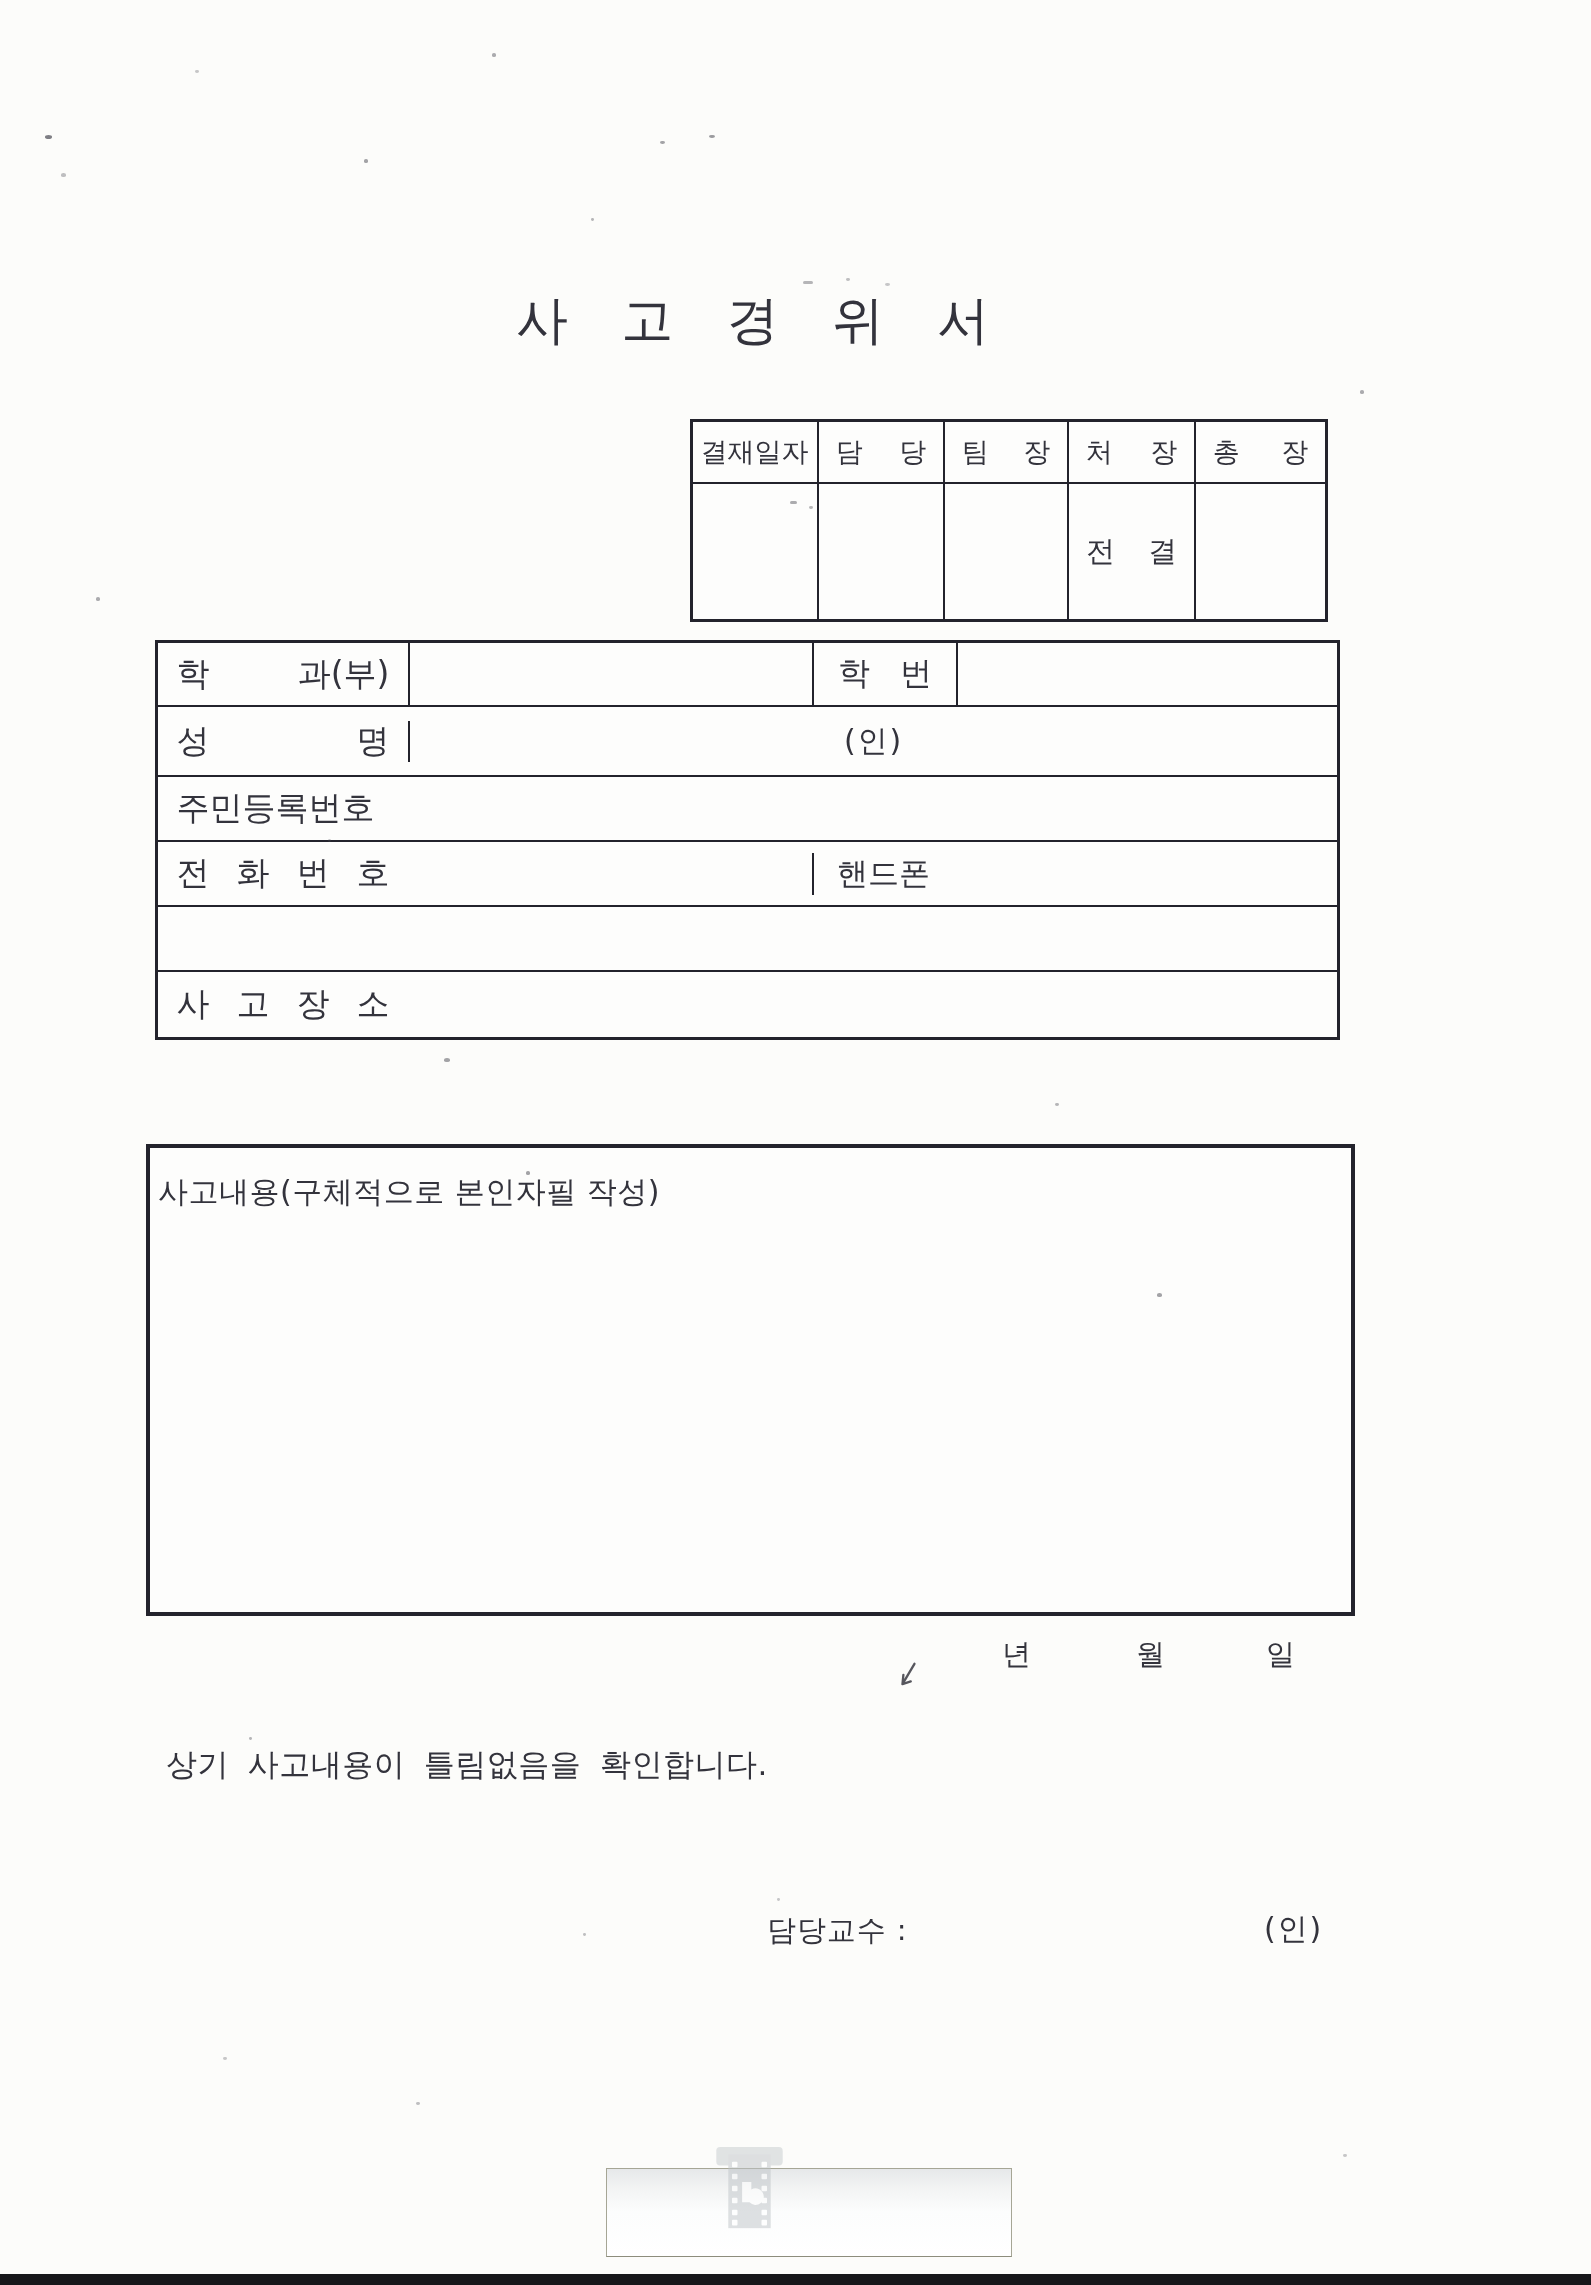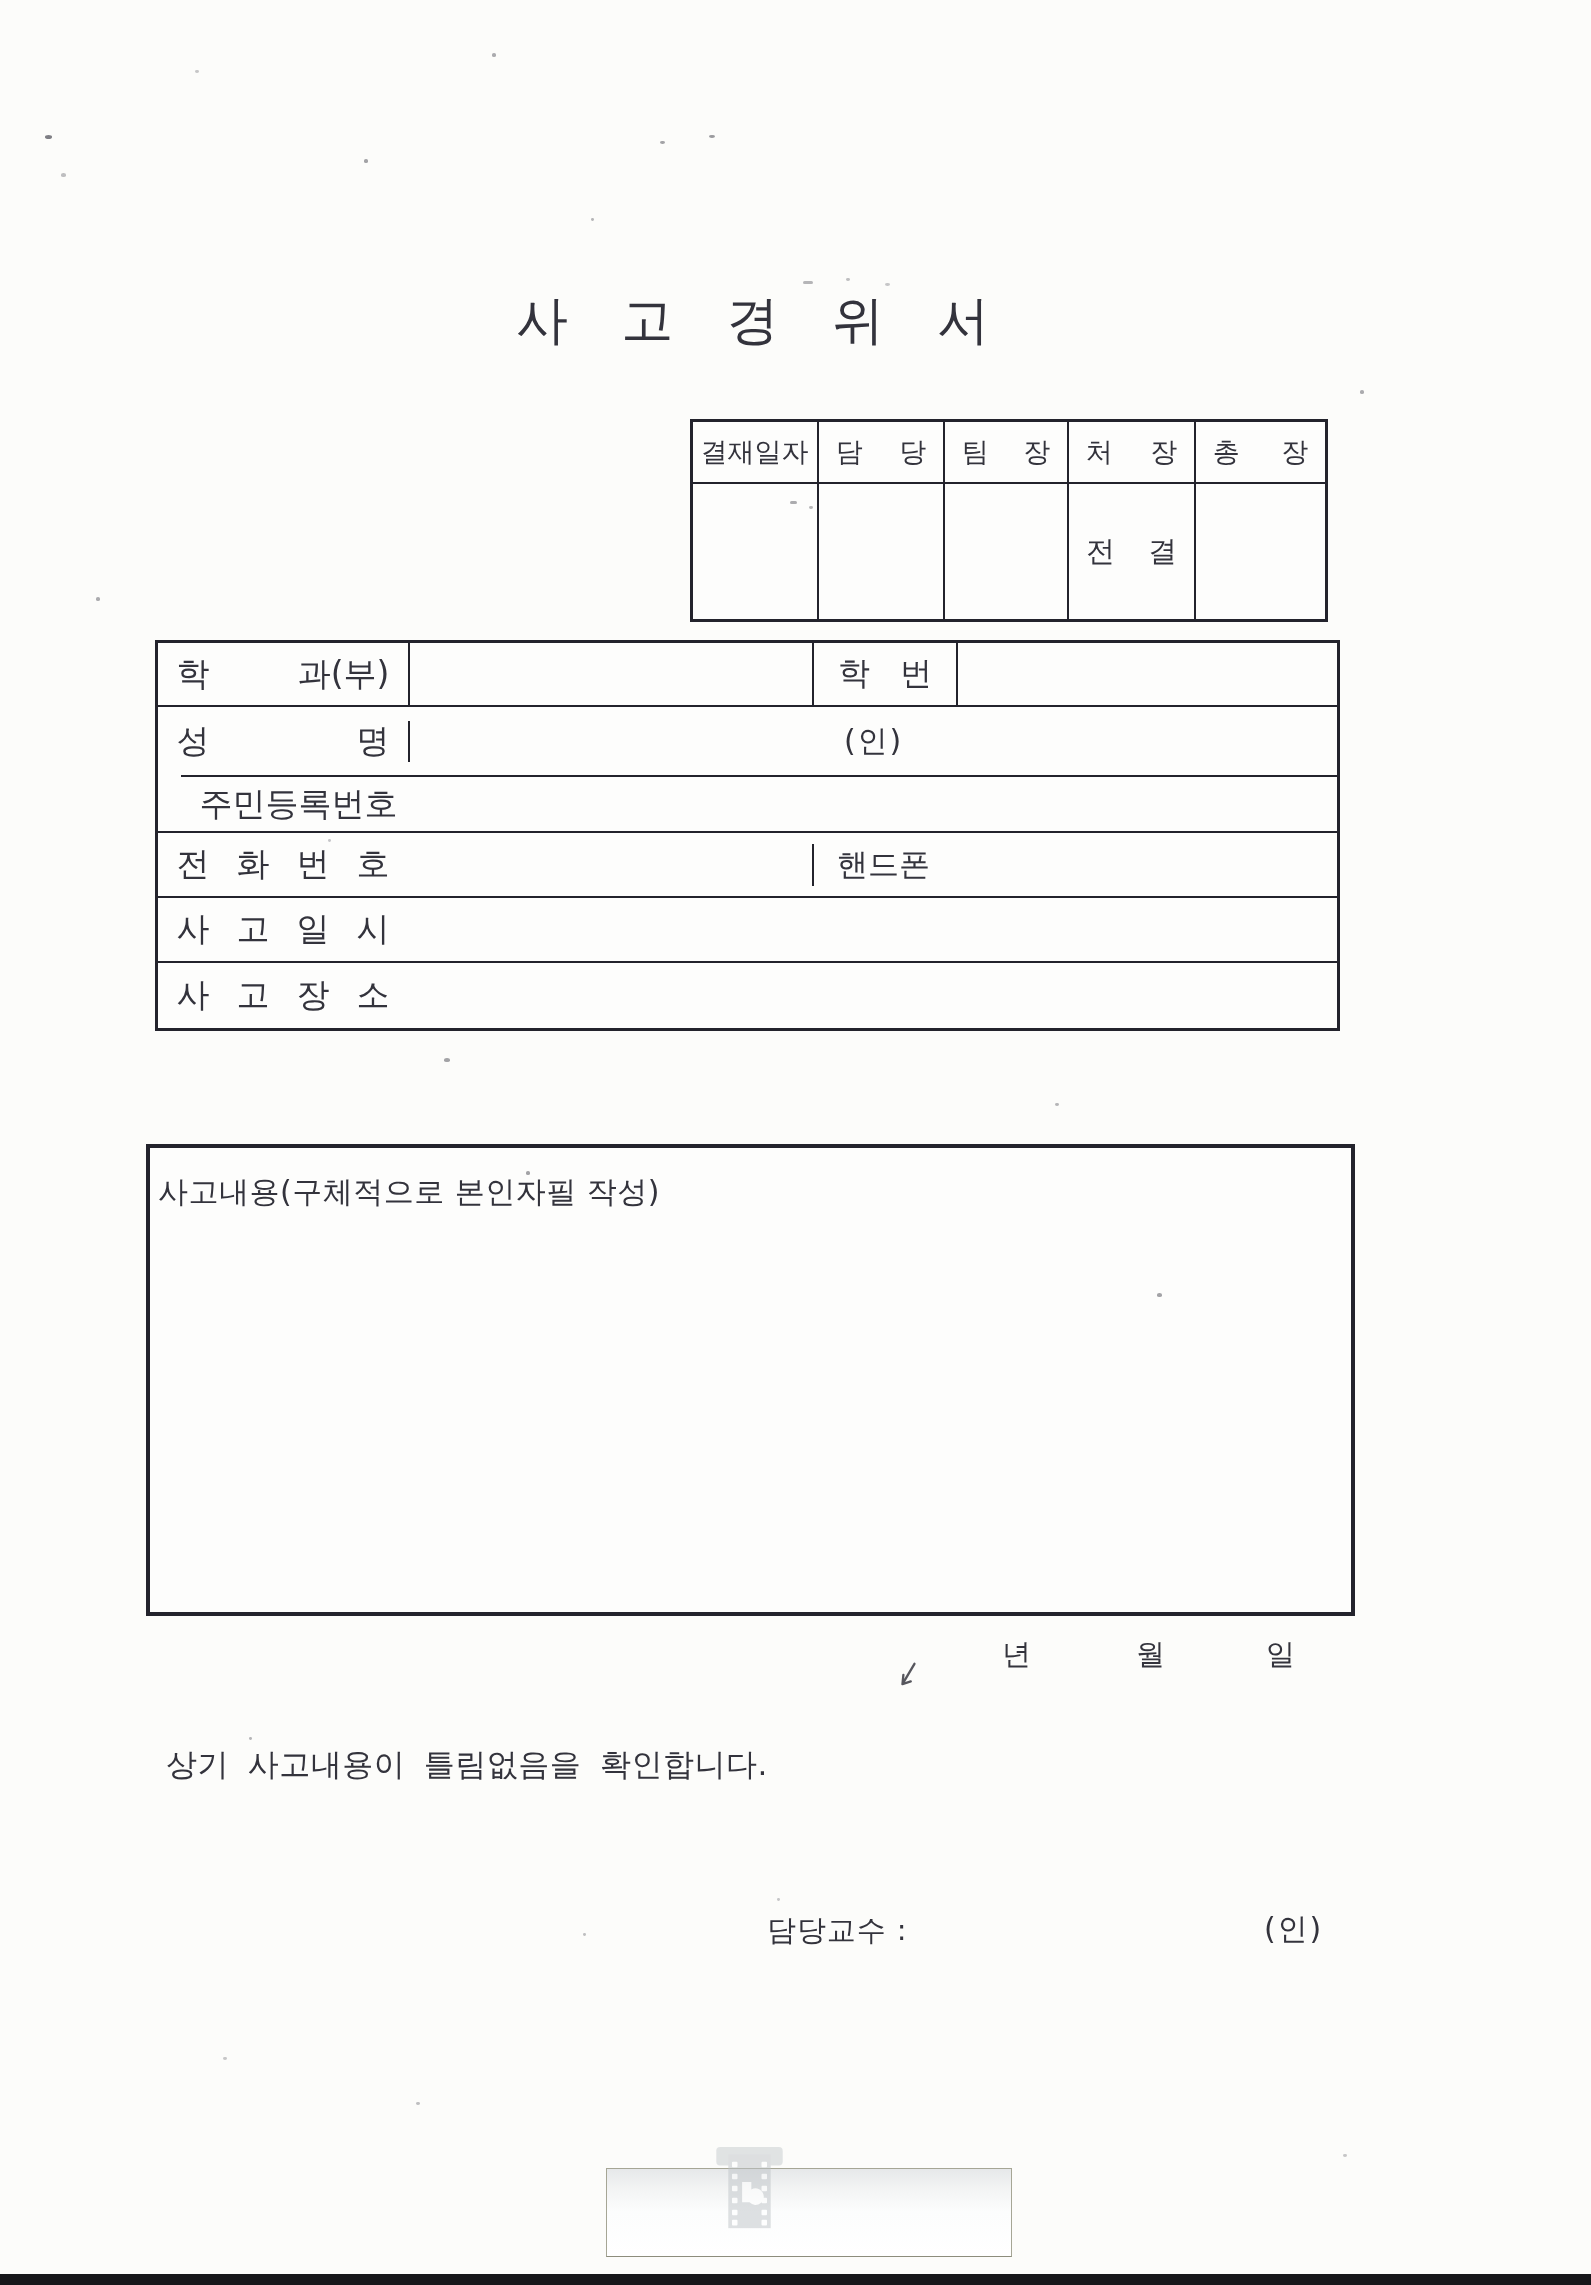--- a/index.html
+++ b/index.html
@@ -53,21 +53,21 @@
   
   .info {
     position: absolute;
     left: 155px; top: 640px;
     width: 1185px;
     border: 3.7px solid var(--line);
     background: #fdfdfc;
   }
   .row { display: flex; }
   .row + .row { border-top: 2.8px solid var(--line); align-items: center; }
-  .r1 { height: 62px; } .r2 { height: 70px; } .r3 { height: 56px; margin-left: 23px; }
+  .r1 { height: 62px; } .r2 { height: 70px; } .r3 { height: 65px; }
   .r4 { height: 70px; } .r5 { height: 65px; } .r6 { height: 65px; } .r7 { height: 67px; }
   .cell { flex: none; display: flex; align-items: center; }
   .cell + .cell { border-left: 2.8px solid var(--line); }
   .cell.label { width: 250px; }
   .cell.sub { width: 144px; }
   .r5 .cell.sub { width: 141px; }
   .cell.v1 { width: 404px; }
   .cell.grow { flex: 1; }
   .jl { display:block; width:100%; font-size: 33px; color: var(--ink); text-align: justify; text-align-last: justify; padding: 0 18.6px; white-space: nowrap; }
   .jl.tight { font-size: 32px; padding: 0 24px; }
@@ -206,23 +206,20 @@
       <div class="cell label">
           <span class="jl">전 화 번 호</span>
         </div>
       <div class="cell v1"></div>
       <div class="cell sub">
           <span class="ctr">핸드폰</span>
         </div>
       <div class="cell grow"></div>
     </div>
     <div class="row r6">
-      <div class="cell label">
-          <span class="jl">사 고 일 시</span>
-        </div>
       <div class="cell grow"></div>
     </div>
     <div class="row r7">
       <div class="cell label">
           <span class="jl">사 고 장 소</span>
         </div>
       <div class="cell grow"></div>
     </div>
   </div>
 

